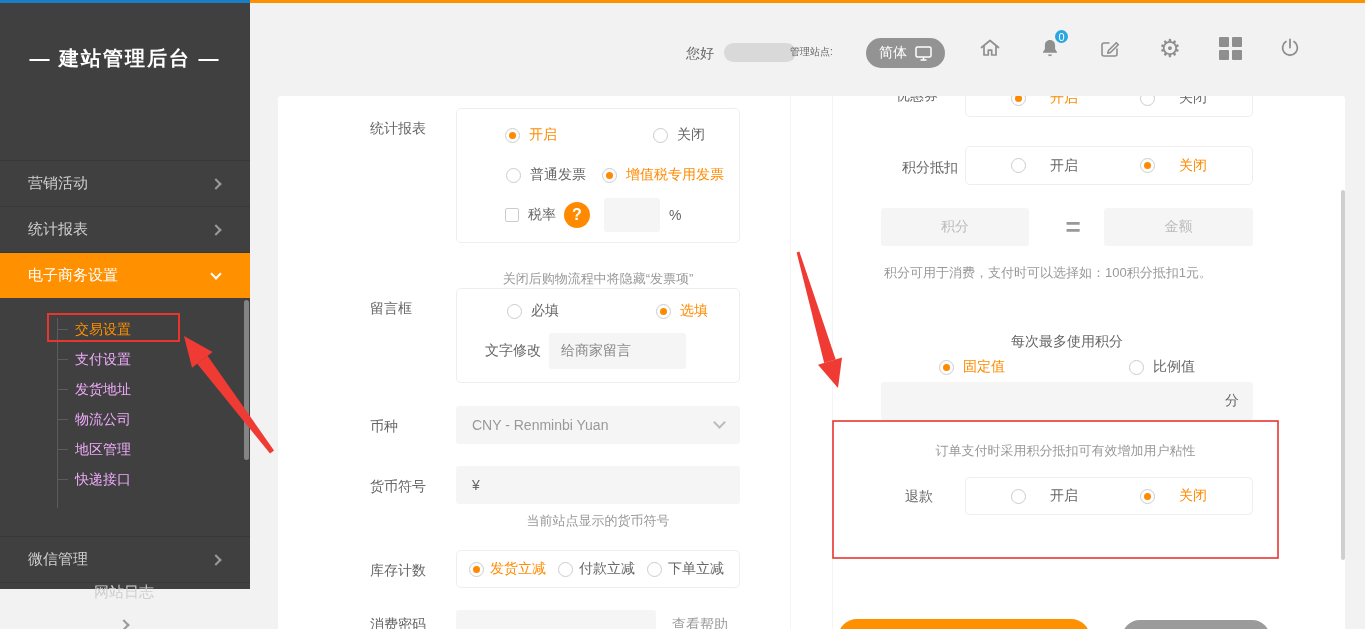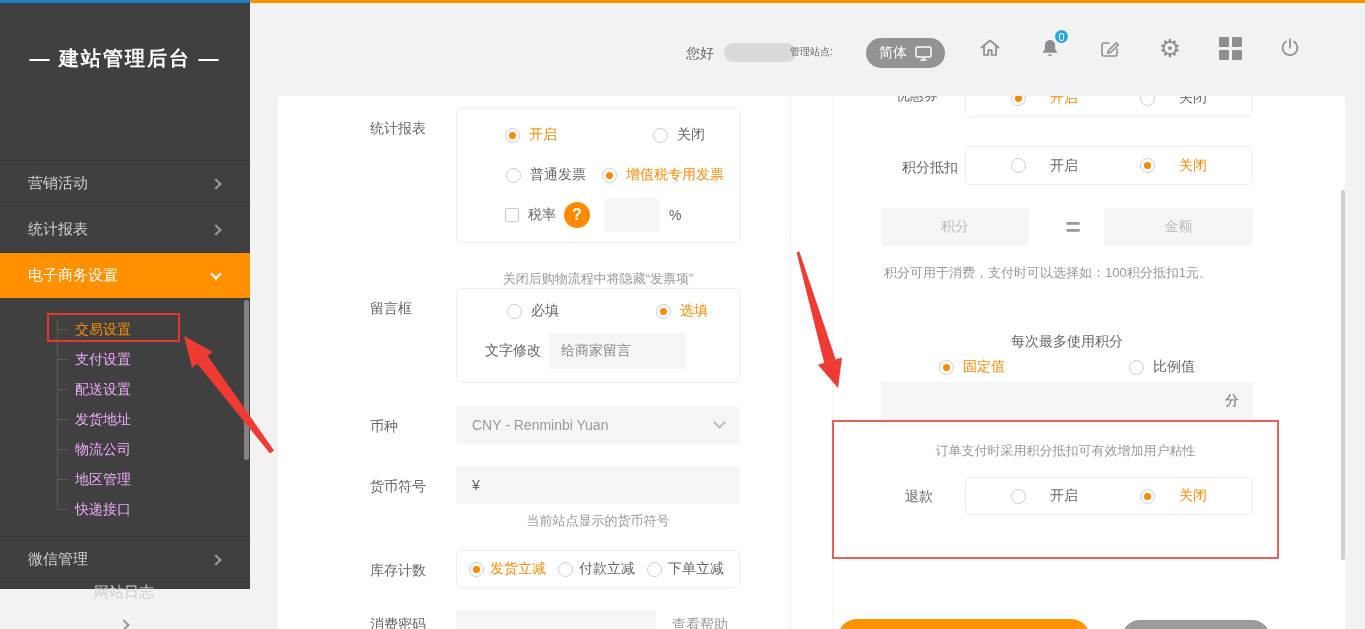--- a/index.html
+++ b/index.html
@@ -88,21 +88,20 @@
     </div>
     <div class="side-item active" style="top:252px;height:46px;">
       <span>电子商务设置</span>
       <span class="chev down"></span>
     </div>
 
     <div class="submenu">
       <div class="treeline"></div>
       <div class="sub-item first active"><span>交易设置</span></div>
       <div class="sub-item"><span>支付设置</span></div>
-      <div class="sub-item"><span>配送设置</span></div>
       <div class="sub-item"><span>发货地址</span></div>
       <div class="sub-item"><span>物流公司</span></div>
       <div class="sub-item"><span>地区管理</span></div>
       <div class="sub-item"><span>快递接口</span></div>
     </div>
 
     <div class="side-item" style="top:536px;height:46px;">
       <span>微信管理</span>
       <span class="chev"></span>
     </div>

